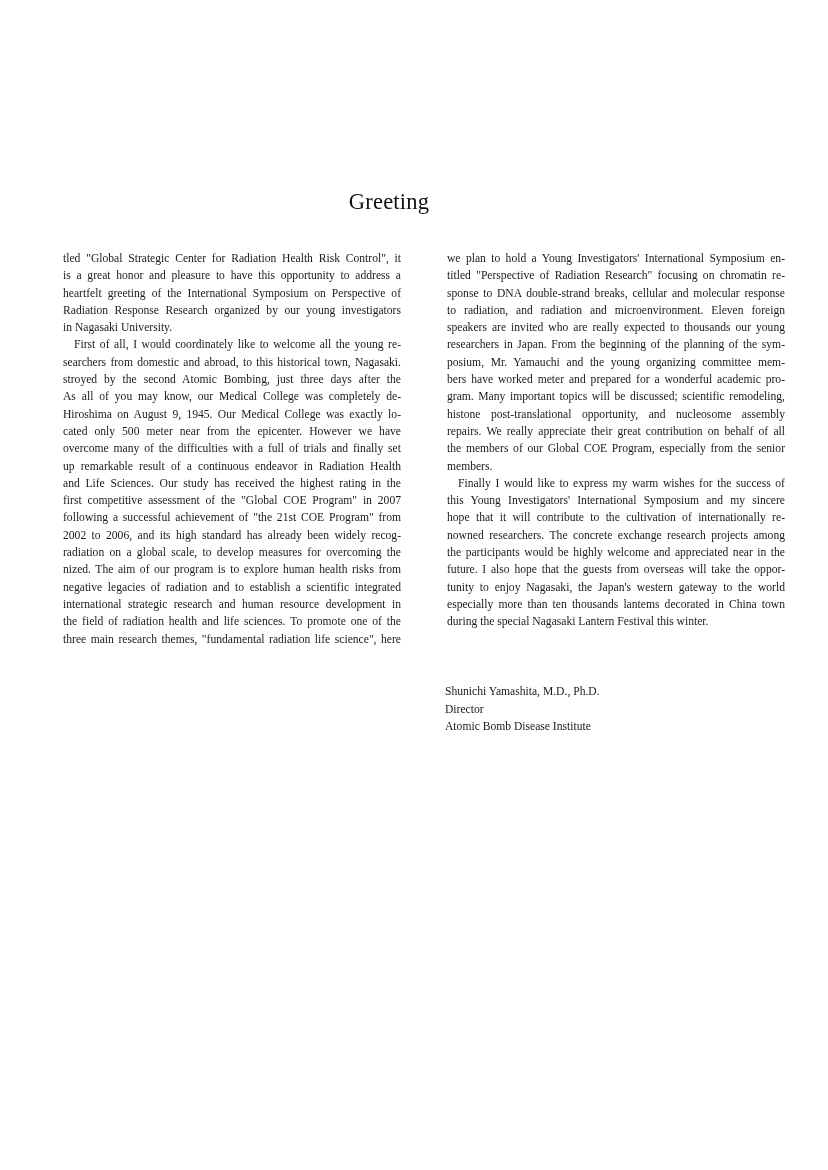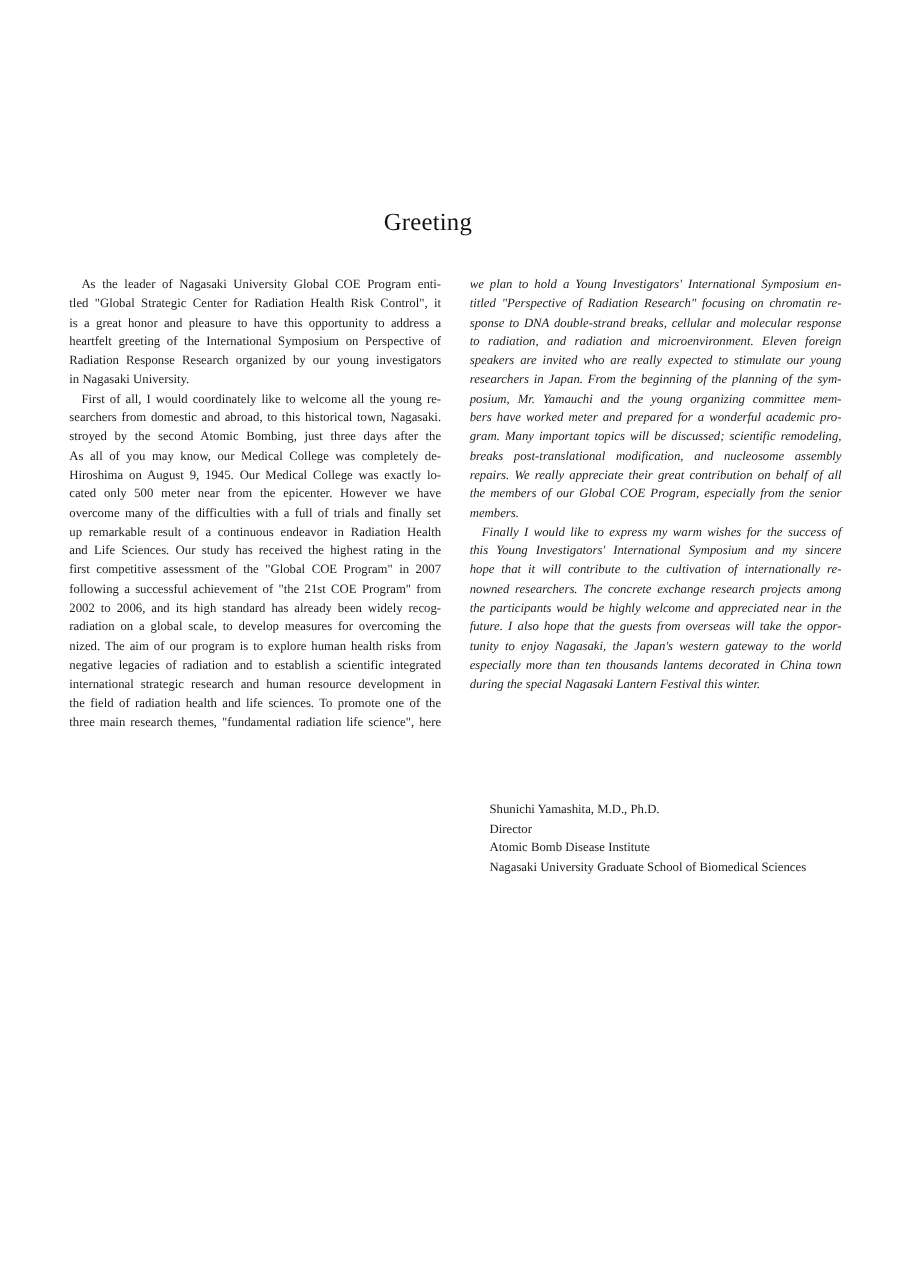--- a/index.html
+++ b/index.html
@@ -2,34 +2,33 @@
 <html><head>
 <meta charset="utf-8">
 <style>
   html, body { margin: 0; padding: 0; background: #ffffff; }
   body { width: 828px; height: 1170px; position: relative; overflow: hidden;
          font-family: "Liberation Serif", "DejaVu Serif", serif; color: #1a1a1a; }
   .title { position: absolute; top: 189px; left: 0; width: 778px; text-align: center;
            font-size: 22.5px; letter-spacing: 0.2px; color: #111; }
   .col { position: absolute; top: 250px; width: 338px; font-size: 11.6px; line-height: 17.3px; }
   .col.left { left: 63px; }
-  .col.right { left: 427px; font-style: italic; }
+  .col.right { left: 447px; }
   .line { display: block; white-space: nowrap; text-align: justify; text-align-last: justify; height: 17.3px; }
   .line.last { text-align-last: left; }
   .line.indent { padding-left: 11px; }
-  .sig { position: absolute; top: 683px; left: 445px; font-size: 11.6px; line-height: 17.6px; margin-top: 44px; }
+  .sig { position: absolute; top: 683px; left: 445px; font-size: 11.6px; line-height: 17.6px; }
   .sig div { white-space: nowrap; }
 </style>
 </head>
 <body>
 
 <h1 class="title" style="font-weight:normal;margin:0;">Greeting</h1>
 
 <div class="col left" id="col-left">
-    <span class="line indent">As the leader of Nagasaki University Global COE Program enti-</span>
     <span class="line">tled "Global Strategic Center for Radiation Health Risk Control", it</span>
     <span class="line">is a great honor and pleasure to have this opportunity to address a</span>
     <span class="line">heartfelt greeting of the International Symposium on Perspective of</span>
     <span class="line">Radiation Response Research organized by our young investigators</span>
     <span class="line last">in Nagasaki University.</span>
     <span class="line indent">First of all, I would coordinately like to welcome all the young re-</span>
     <span class="line">searchers from domestic and abroad, to this historical town, Nagasaki.</span>
     <span class="line">stroyed by the second Atomic Bombing, just three days after the</span>
     <span class="line">As all of you may know, our Medical College was completely de-</span>
     <span class="line">Hiroshima on August 9, 1945. Our Medical College was exactly lo-</span>
@@ -45,38 +44,37 @@
     <span class="line">negative legacies of radiation and to establish a scientific integrated</span>
     <span class="line">international strategic research and human resource development in</span>
     <span class="line">the field of radiation health and life sciences. To promote one of the</span>
     <span class="line">three main research themes, "fundamental radiation life science", here</span>
   </div>
 <div class="col right" id="col-right">
     <span class="line">we plan to hold a Young Investigators' International Symposium en-</span>
     <span class="line">titled "Perspective of Radiation Research" focusing on chromatin re-</span>
     <span class="line">sponse to DNA double-strand breaks, cellular and molecular response</span>
     <span class="line">to radiation, and radiation and microenvironment. Eleven foreign</span>
-    <span class="line">speakers are invited who are really expected to stimulate our young</span>
+    <span class="line">speakers are invited who are really expected to thousands our young</span>
     <span class="line">researchers in Japan. From the beginning of the planning of the sym-</span>
     <span class="line">posium, Mr. Yamauchi and the young organizing committee mem-</span>
     <span class="line">bers have worked meter and prepared for a wonderful academic pro-</span>
     <span class="line">gram. Many important topics will be discussed; scientific remodeling,</span>
-    <span class="line">breaks post-translational modification, and nucleosome assembly</span>
+    <span class="line">histone post-translational opportunity, and nucleosome assembly</span>
     <span class="line">repairs. We really appreciate their great contribution on behalf of all</span>
     <span class="line">the members of our Global COE Program, especially from the senior</span>
     <span class="line last">members.</span>
     <span class="line indent">Finally I would like to express my warm wishes for the success of</span>
     <span class="line">this Young Investigators' International Symposium and my sincere</span>
     <span class="line">hope that it will contribute to the cultivation of internationally re-</span>
     <span class="line">nowned researchers. The concrete exchange research projects among</span>
     <span class="line">the participants would be highly welcome and appreciated near in the</span>
     <span class="line">future. I also hope that the guests from overseas will take the oppor-</span>
     <span class="line">tunity to enjoy Nagasaki, the Japan's western gateway to the world</span>
     <span class="line">especially more than ten thousands lantems decorated in China town</span>
     <span class="line last">during the special Nagasaki Lantern Festival this winter.</span>
   </div>
 
 <div class="sig">
   <div>Shunichi Yamashita, M.D., Ph.D.</div>
   <div>Director</div>
   <div>Atomic Bomb Disease Institute</div>
-  <div>Nagasaki University Graduate School of Biomedical Sciences</div>
 </div>
 
 </body></html>

